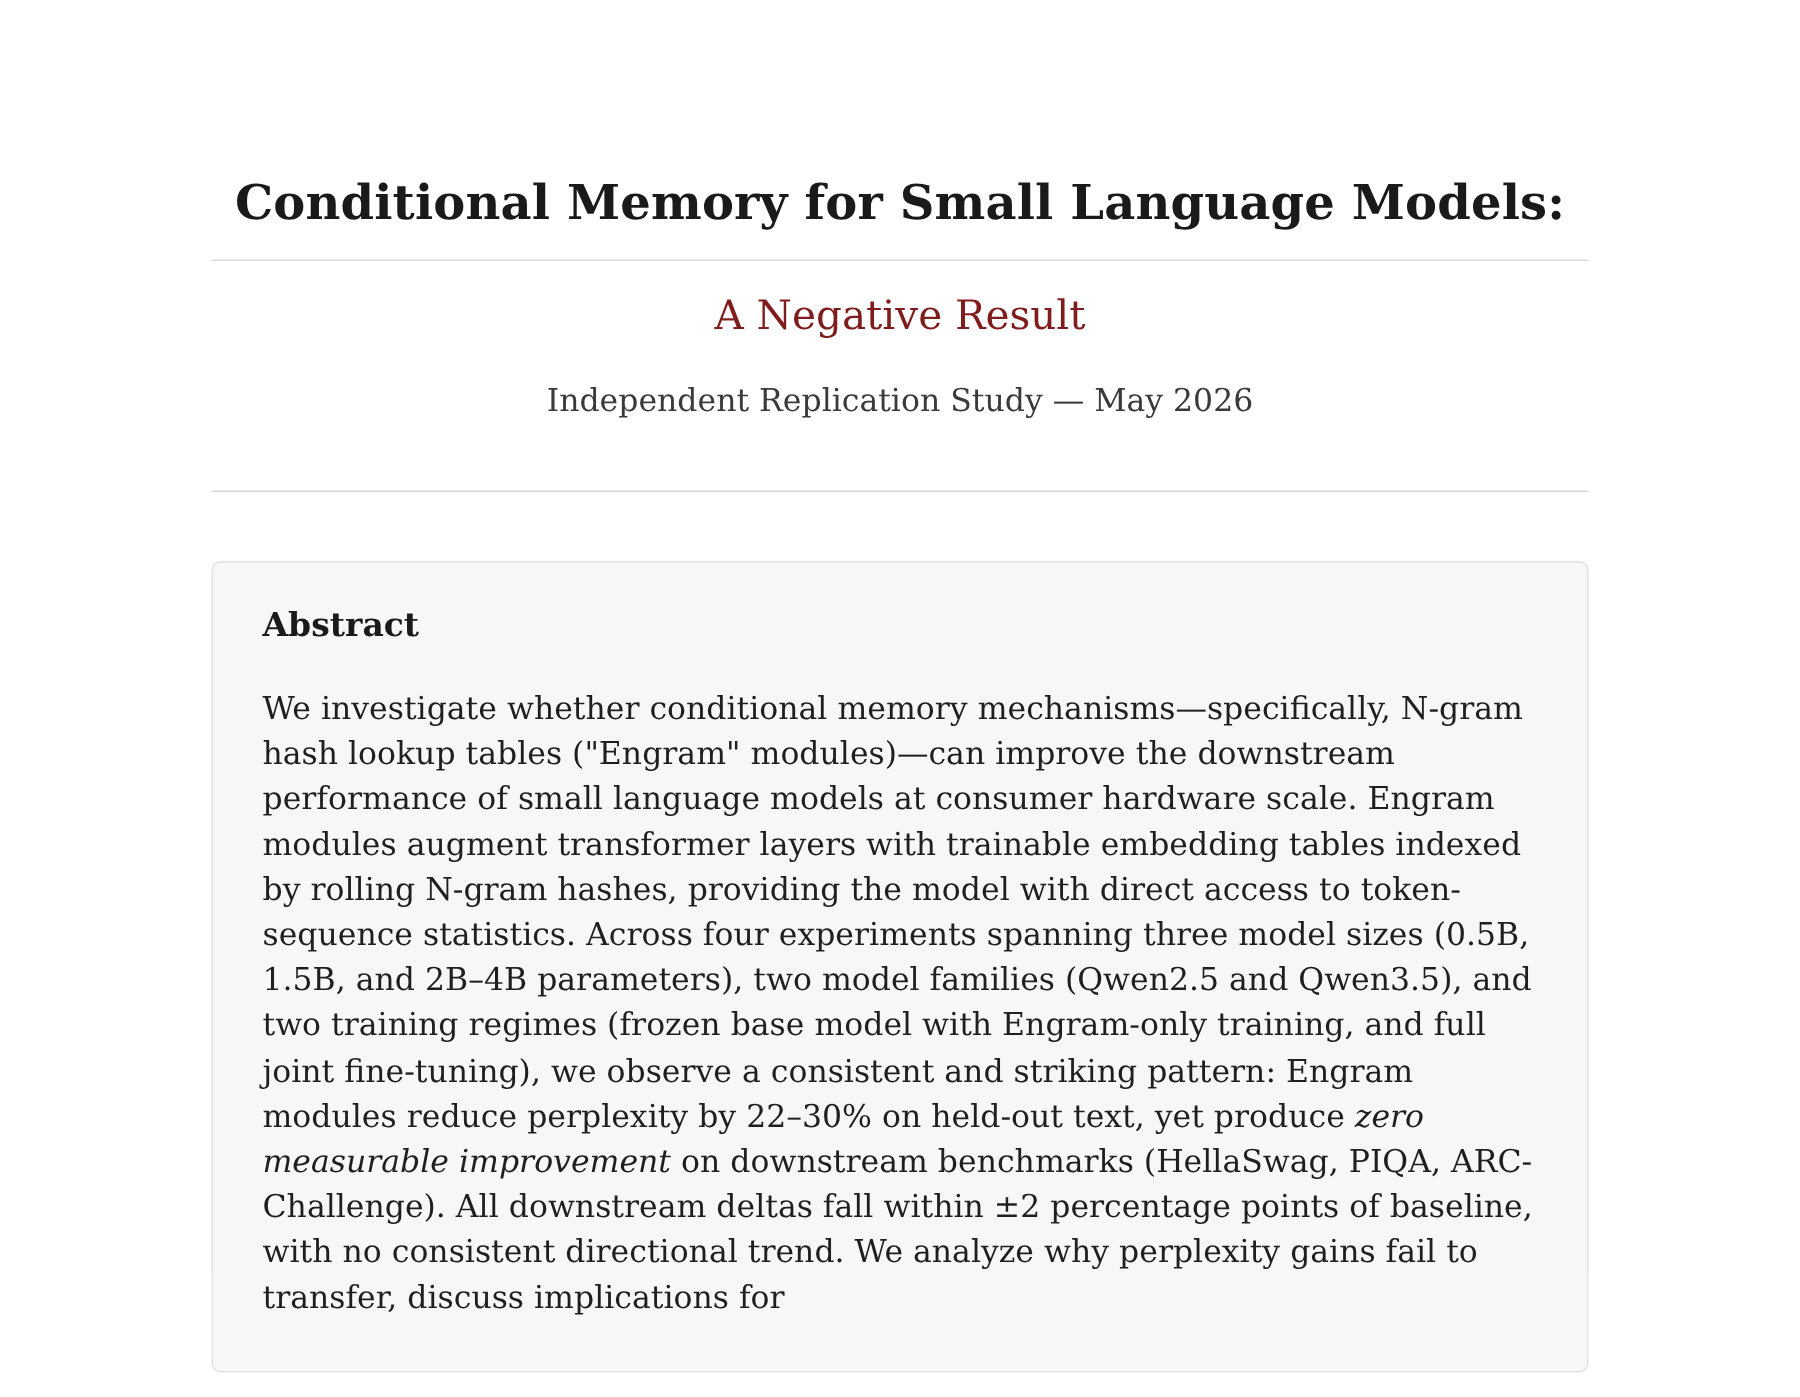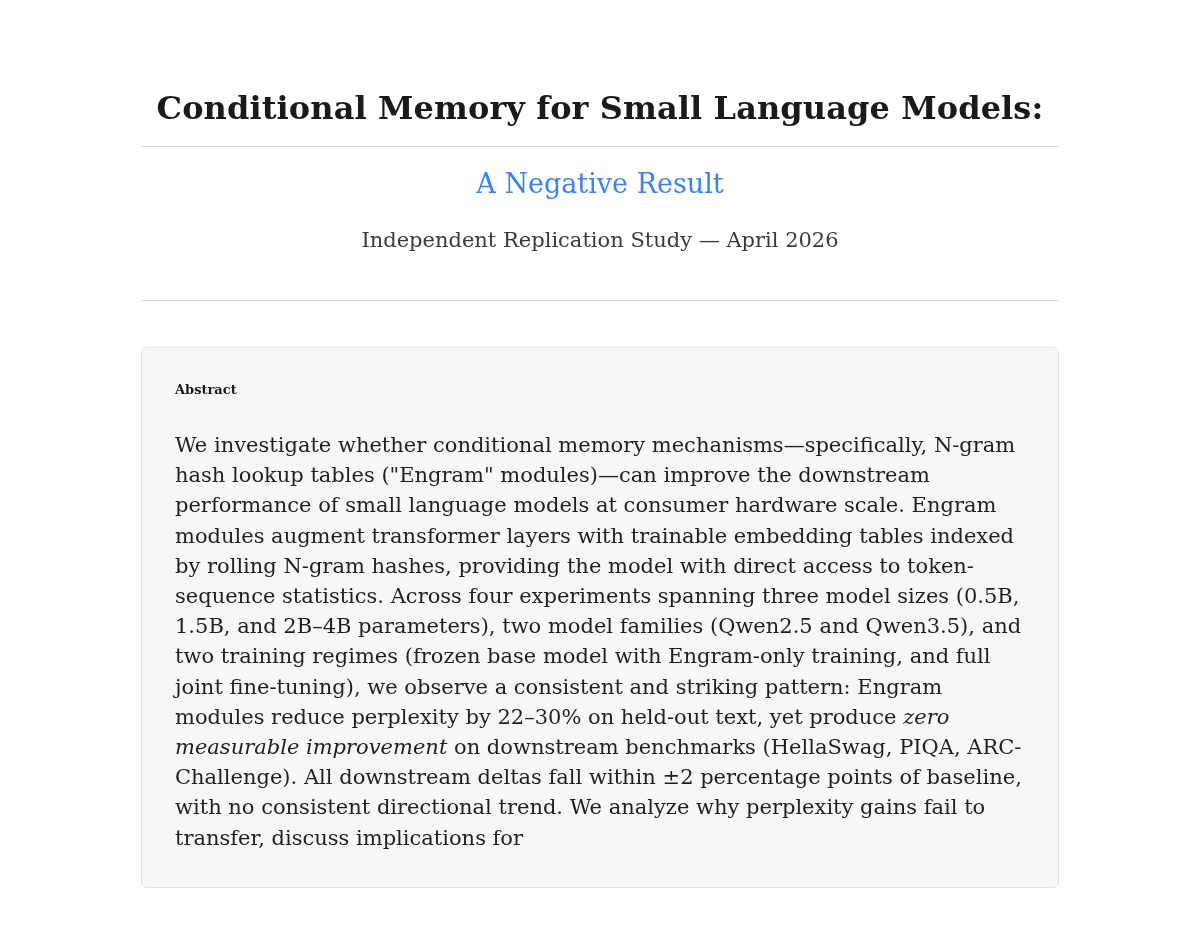--- a/index.html
+++ b/index.html
@@ -16,21 +16,21 @@
   }
 
   .page {
     width: 1200px;
     box-sizing: border-box;
     padding: 0 141px;
   }
 
   
   .header {
-    padding-top: 88px;
+    padding-top: 115px;
   }
 
   .paper-title {
     margin: 0;
     padding: 0 0 18px 0;
     border-bottom: 1px solid #dcdcdc;
     font-size: 32px;
     line-height: 40px;
     font-weight: 700;
     color: #1a1a1a;
@@ -41,21 +41,21 @@
     display: block;
     white-space: nowrap;
   }
 
   .paper-subtitle {
     margin: 0;
     padding-top: 20px;
     font-size: 27px;
     line-height: 34px;
     font-weight: 400;
-    color: #3b82f6;
+    color: #7f1d1d;
     text-align: center;
   }
 
   .paper-byline {
     margin: 0;
     padding-top: 25px;
     font-size: 21px;
     line-height: 28px;
     font-weight: 400;
     color: #3a3a3a;
@@ -75,21 +75,21 @@
     margin-top: 46px;
     background: #f7f7f7;
     border: 1px solid #e2e2e2;
     border-radius: 6px;
     padding: 30px 33px 34px 33px;
     box-sizing: border-box;
   }
 
   .abstract-heading {
     margin: 0;
-    font-size: 13px;
+    font-size: 22px;
     line-height: 24px;
     font-weight: 700;
     color: #1a1a1a;
   }
 
   .abstract-body {
     margin: 0;
     padding-top: 28px;
     font-size: 21px;
     line-height: 30.2px;
@@ -107,21 +107,21 @@
 <div class="page">
 
   <div class="header">
 
     <h1 class="paper-title">
       <span class="title-line">Conditional Memory for Small Language Models:</span>
     </h1>
 
     <p class="paper-subtitle">A Negative Result</p>
 
-    <p class="paper-byline">Independent Replication Study — April 2026</p>
+    <p class="paper-byline">Independent Replication Study — May 2026</p>
 
     <hr class="section-divider">
 
   </div>
 
   <section class="abstract-card">
     <h2 class="abstract-heading">Abstract</h2>
     <p class="abstract-body"><span>We investigate whether conditional memory mechanisms—specifically, N-gram hash lookup tables ("Engram" modules)—can improve the downstream performance of small language models at consumer hardware scale. Engram modules augment transformer layers with trainable embedding tables indexed by rolling N-gram hashes, providing the model with direct access to token-sequence statistics. Across four experiments spanning three model sizes (0.5B, 1.5B, and 2B–4B parameters), two model families (Qwen2.5 and Qwen3.5), and two training regimes (frozen base model with Engram-only training, and full joint fine-tuning), we observe a consistent and striking pattern: Engram modules reduce perplexity by 22–30% on held-out text, yet produce </span><em>zero measurable improvement</em><span> on downstream benchmarks (HellaSwag, PIQA, ARC-Challenge). All downstream deltas fall within ±2 percentage points of baseline, with no consistent directional trend. We analyze why perplexity gains fail to transfer, discuss implications for</span></p>
   </section>
 

